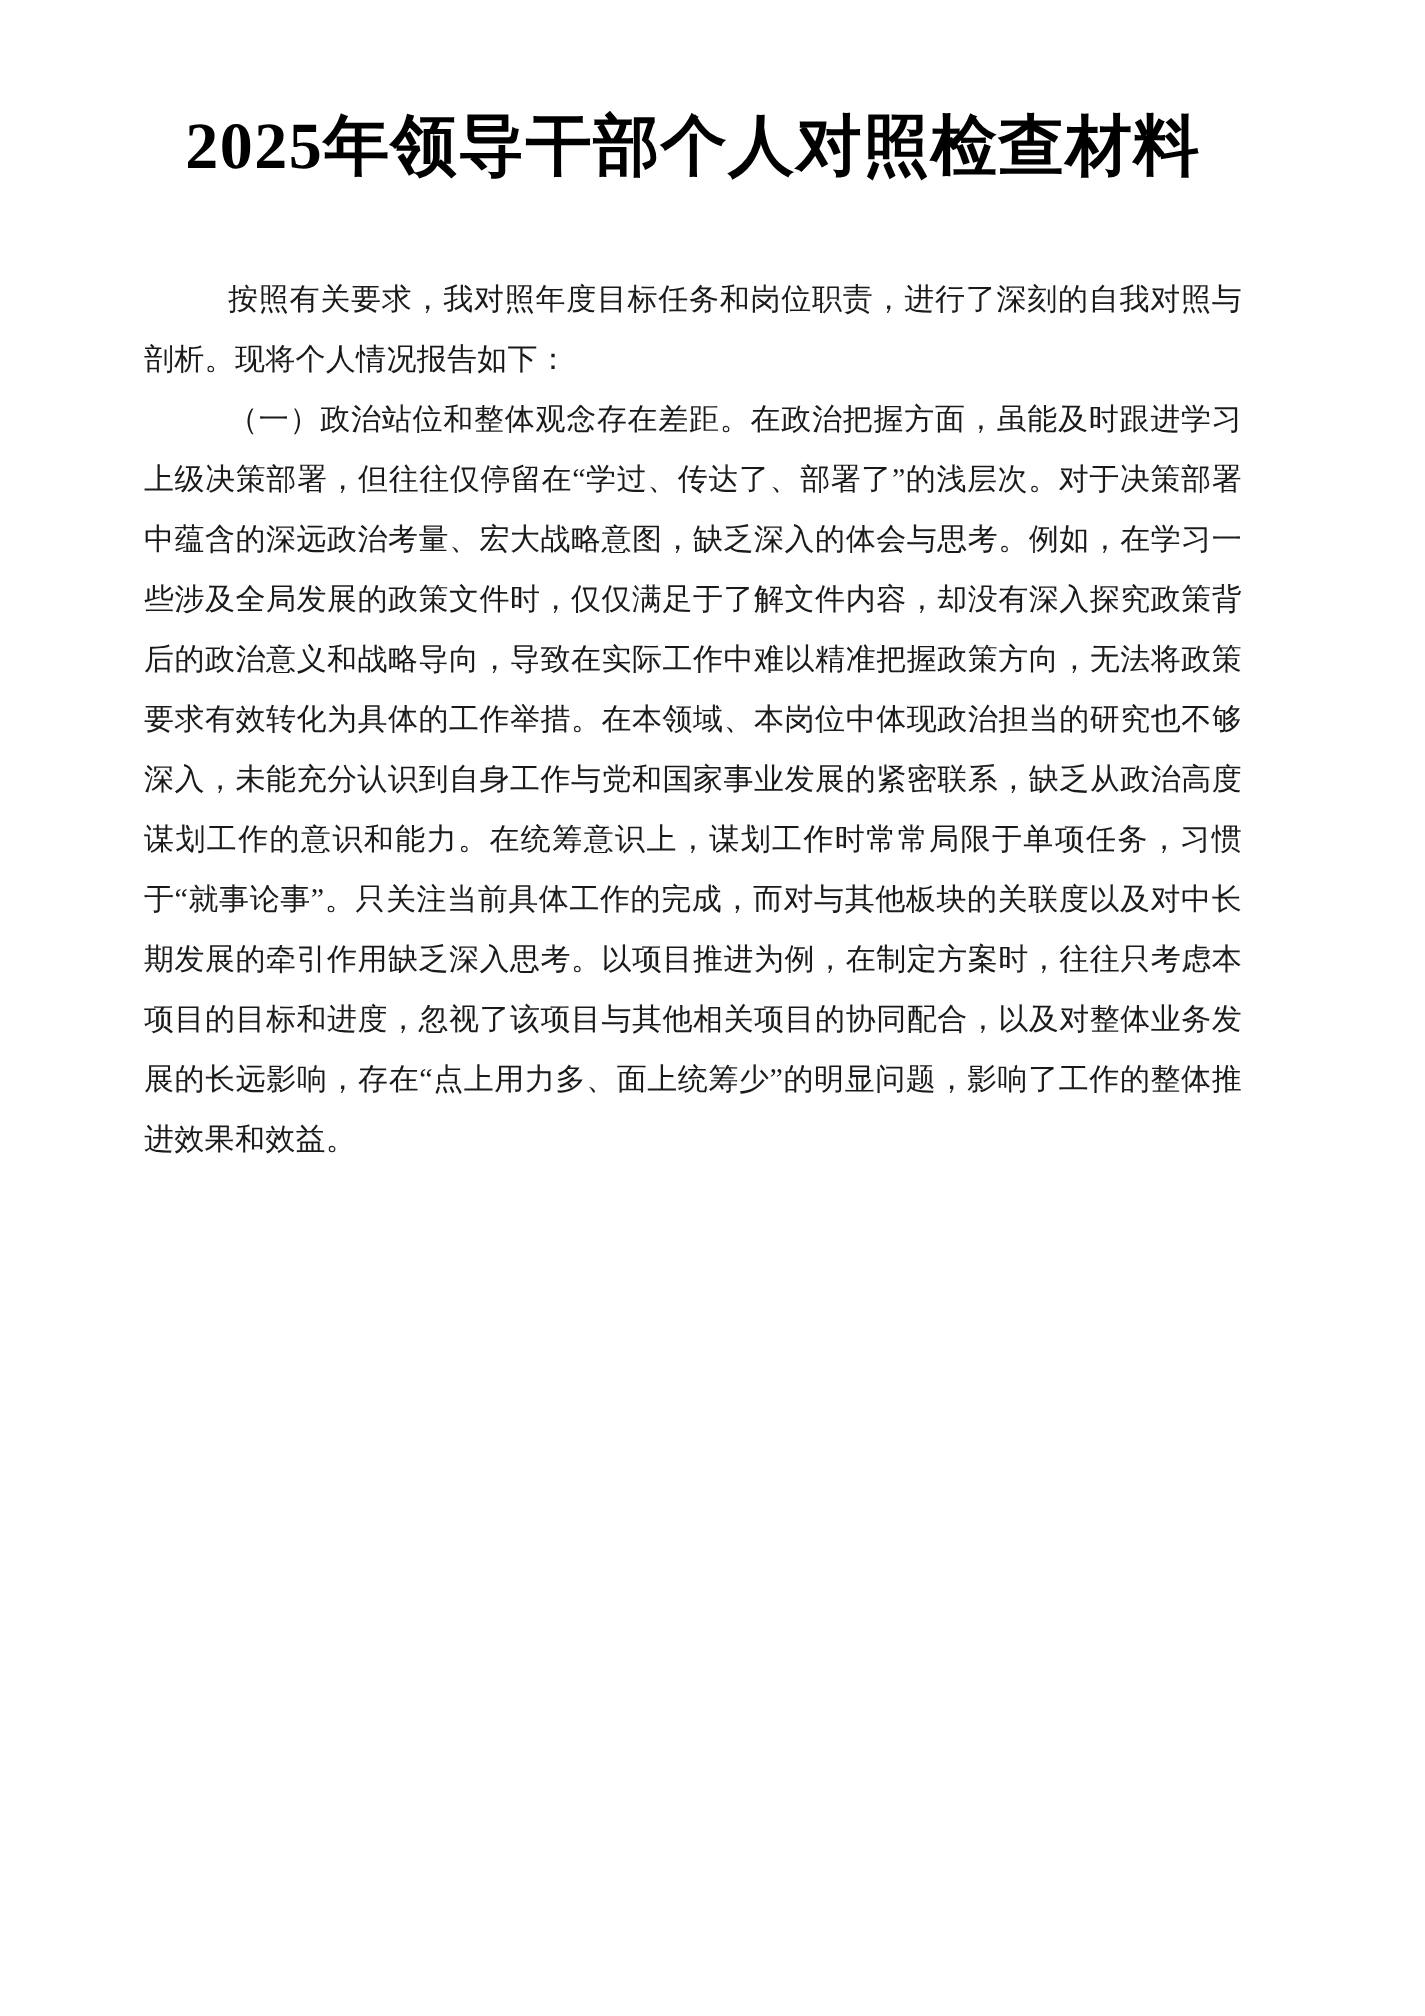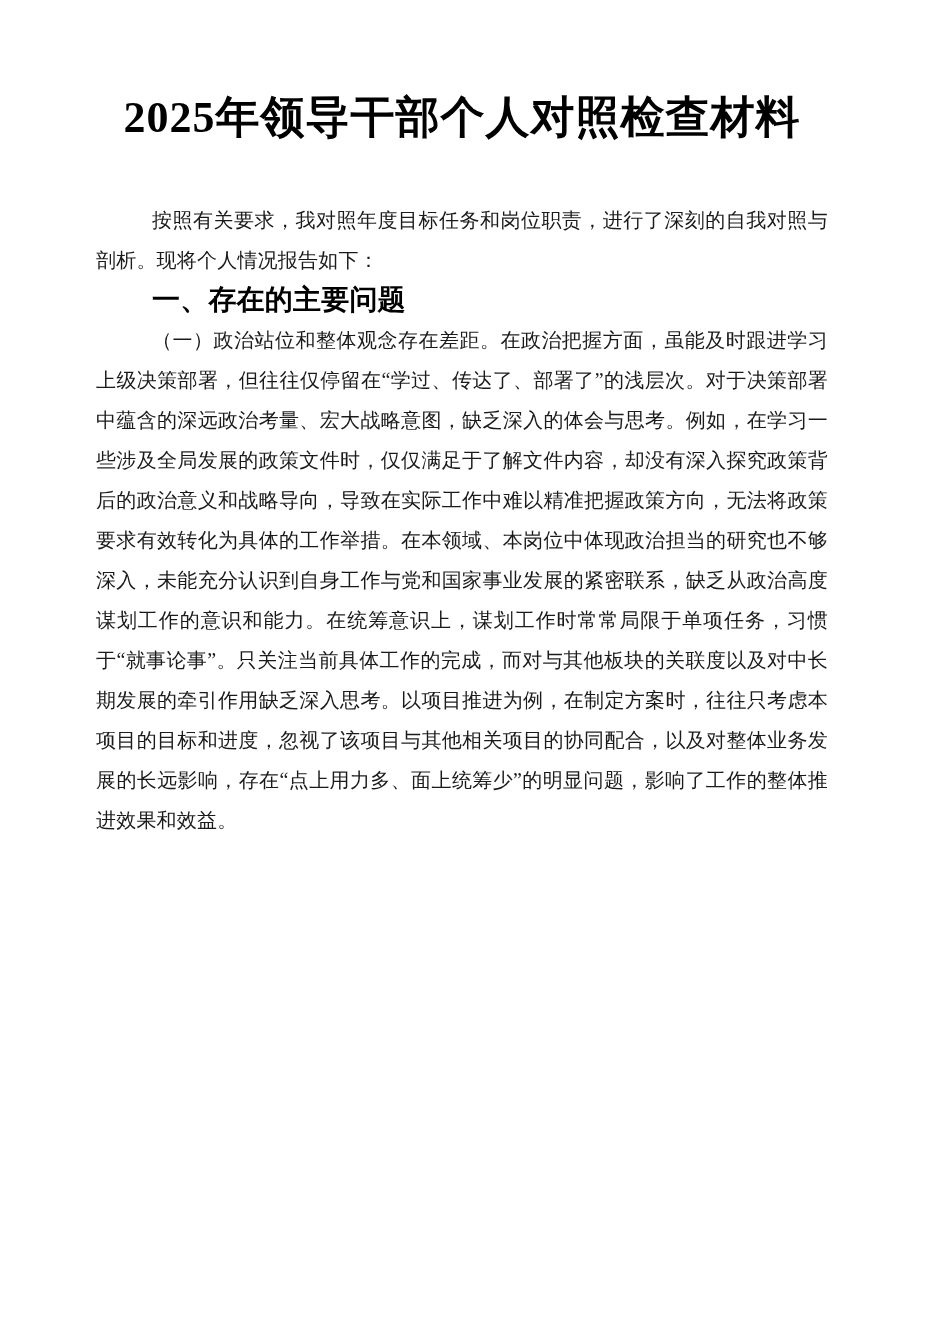--- a/index.html
+++ b/index.html
@@ -29,21 +29,21 @@
   
   .doc-title {
     font-family: "Liberation Serif", "DejaVu Serif", serif;
     font-weight: bold;
     font-size: 44px;
     line-height: 52px;
     color: #000000;
     text-align: center;
     letter-spacing: 1px;
     margin: 0;
-    padding-top: 92px;
+    padding-top: 72px;
     white-space: nowrap;
   }
 
   
   .para {
     font-family: "Liberation Serif", "DejaVu Serif", serif;
     font-size: 20px;
     line-height: 40px;
     color: #1a1a1a;
     text-align: justify;
@@ -72,18 +72,17 @@
 </head>
 <body>
 
 <div class="page">
   <div class="doc-body">
 
     <h1 class="doc-title">2025年领导干部个人对照检查材料</h1>
 
     <p class="para para-first">按照有关要求，我对照年度目标任务和岗位职责，进行了深刻的自我对照与剖析。现将个人情况报告如下：</p>
 
-    <p class="heading-1">一、存在的主要问题</p>
 
     <p class="para">（一）政治站位和整体观念存在差距。在政治把握方面，虽能及时跟进学习上级决策部署，但往往仅停留在“学过、传达了、部署了”的浅层次。对于决策部署中蕴含的深远政治考量、宏大战略意图，缺乏深入的体会与思考。例如，在学习一些涉及全局发展的政策文件时，仅仅满足于了解文件内容，却没有深入探究政策背后的政治意义和战略导向，导致在实际工作中难以精准把握政策方向，无法将政策要求有效转化为具体的工作举措。在本领域、本岗位中体现政治担当的研究也不够深入，未能充分认识到自身工作与党和国家事业发展的紧密联系，缺乏从政治高度谋划工作的意识和能力。在统筹意识上，谋划工作时常常局限于单项任务，习惯于“就事论事”。只关注当前具体工作的完成，而对与其他板块的关联度以及对中长期发展的牵引作用缺乏深入思考。以项目推进为例，在制定方案时，往往只考虑本项目的目标和进度，忽视了该项目与其他相关项目的协同配合，以及对整体业务发展的长远影响，存在“点上用力多、面上统筹少”的明显问题，影响了工作的整体推进效果和效益。</p>
 
   </div>
 </div>
 
 </body></html>

